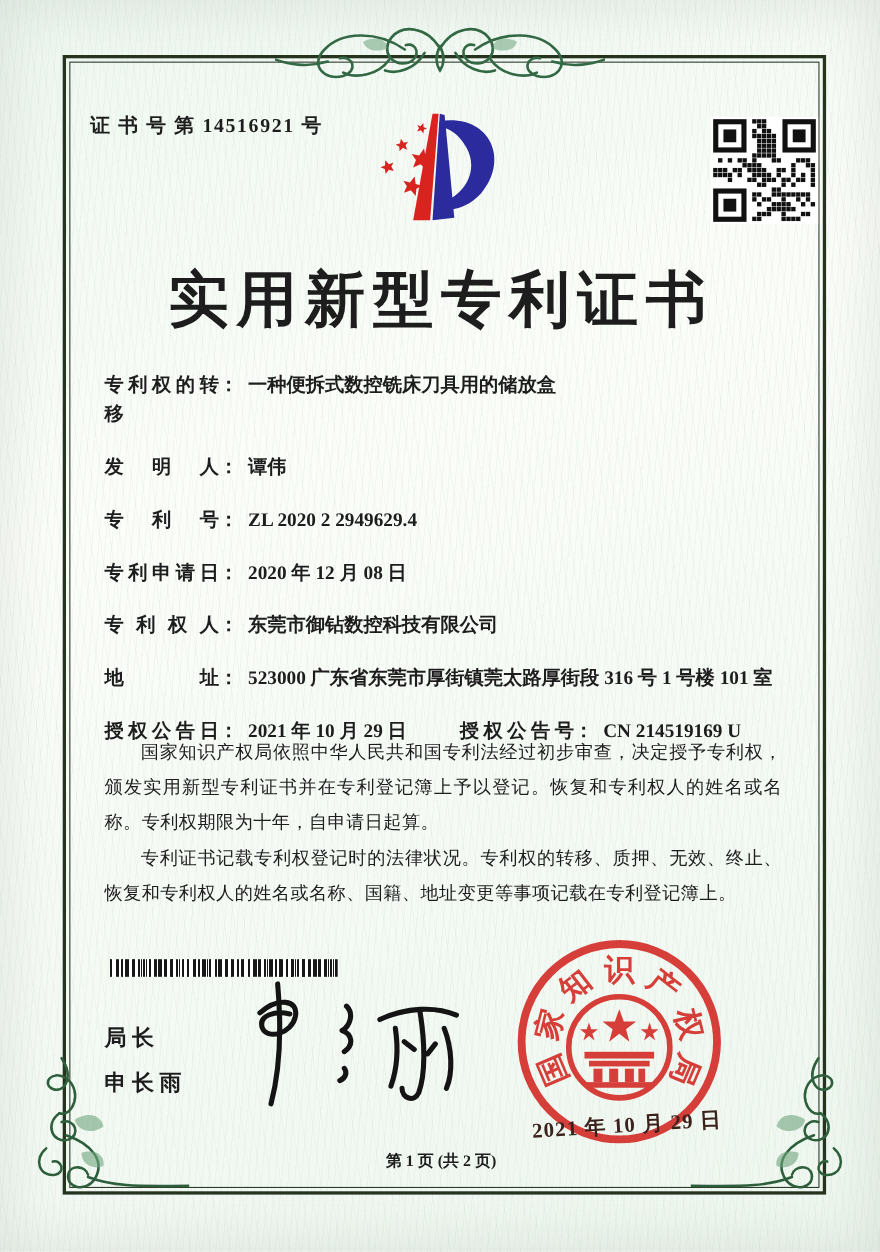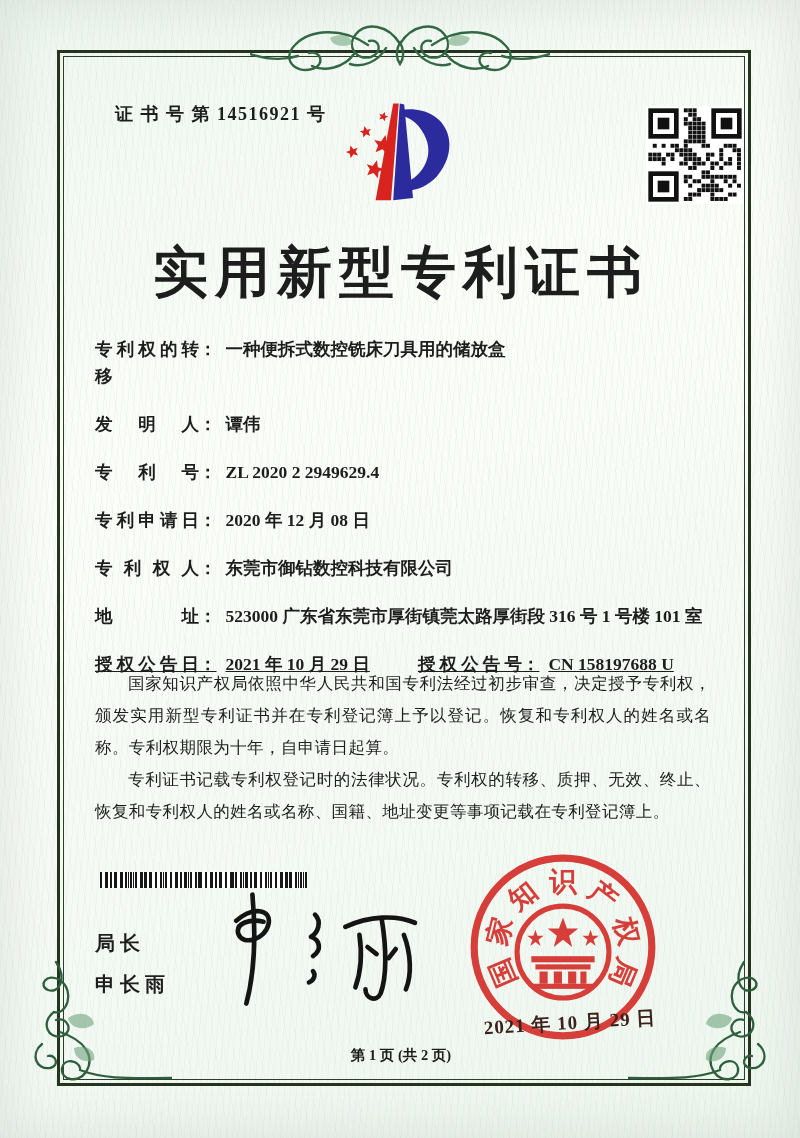--- a/index.html
+++ b/index.html
@@ -9,30 +9,30 @@
     background-color:#fbfdf9;
     background-image:
       linear-gradient(160deg, rgba(186,219,199,.20), rgba(255,255,255,0) 35%, rgba(181,216,192,.18) 96%),
       repeating-linear-gradient(95deg, rgba(118,175,138,.07) 0 1px, rgba(0,0,0,0) 1px 6px),
       repeating-linear-gradient(82deg, rgba(118,175,138,.06) 0 1px, rgba(0,0,0,0) 1px 9px);
   }
   .vignette{position:absolute;inset:0;box-shadow:inset 0 0 55px rgba(140,150,140,.22);pointer-events:none;}
   .frame{position:absolute;left:57px;top:50px;width:688px;height:1030px;border:3px solid #26331f;}
   .frame-inner{position:absolute;inset:3px;border:1px solid #2d3c2a;}
   .abs{position:absolute;}
-  .cert-no{left:82px;top:102px;font-size:18px;letter-spacing:1.5px;font-weight:600;margin-left:33px;}
+  .cert-no{left:82px;top:102px;font-size:18px;letter-spacing:1.5px;font-weight:600;}
   .logo{left:334px;top:88px;}
   .qr{left:646px;top:106px;}
   .title{left:57px;top:236px;width:688px;text-align:center;font-size:55px;font-weight:700;letter-spacing:7px;}
   .fields{left:95px;top:336px;width:618px;font-size:17.5px;font-weight:600;}
   .row{display:flex;margin-bottom:21px;line-height:27px;}
   .lbl{display:inline-block;width:104px;text-align:justify;text-align-last:justify;flex:none;}
   .colon{flex:none;margin-right:9px;}
   .val{flex:1;}
-  .pair{display:flex;text-decoration:underline;}
+  .pair{display:flex;}
   .pair+.pair{margin-left:48px;}
   .paras{left:95px;top:668px;width:616px;font-size:16.5px;line-height:32px;text-align:justify;font-weight:500;letter-spacing:.4px;}
   .paras p{margin:0;text-indent:2em;}
   .barcode{left:100px;top:872px;width:207px;height:16px;background-color:#fff;
     background-image:
       repeating-linear-gradient(90deg,#171717 0 2px,rgba(0,0,0,0) 2px 5px),
       repeating-linear-gradient(90deg,#171717 0 1px,rgba(0,0,0,0) 1px 7px),
       repeating-linear-gradient(90deg,#171717 0 1px,rgba(0,0,0,0) 1px 11px);}
   .officer{left:95px;top:930px;font-size:20px;font-weight:600;letter-spacing:5px;}
   .officer div{margin-bottom:14px;}
@@ -313,21 +313,21 @@
   </div>
   <div class="row">
     <div class="pair">
       <span class="lbl">授权公告日</span>
         <span class="colon">：</span>
       <span>2021 年 10 月 29 日</span>
     </div>
     <div class="pair">
       <span class="lbl">授权公告号</span>
         <span class="colon">：</span>
-      <span>CN 158197688 U</span>
+      <span>CN 214519169 U</span>
     </div>
   </div>
 </div>
 
 <div class="abs paras">
   <p>国家知识产权局依照中华人民共和国专利法经过初步审查，决定授予专利权，颁发实用新型专利证书并在专利登记簿上予以登记。恢复和专利权人的姓名或名称。专利权期限为十年，自申请日起算。</p>
   <p>专利证书记载专利权登记时的法律状况。专利权的转移、质押、无效、终止、恢复和专利权人的姓名或名称、国籍、地址变更等事项记载在专利登记簿上。</p>
 </div>
 
 <div class="abs barcode"></div>

